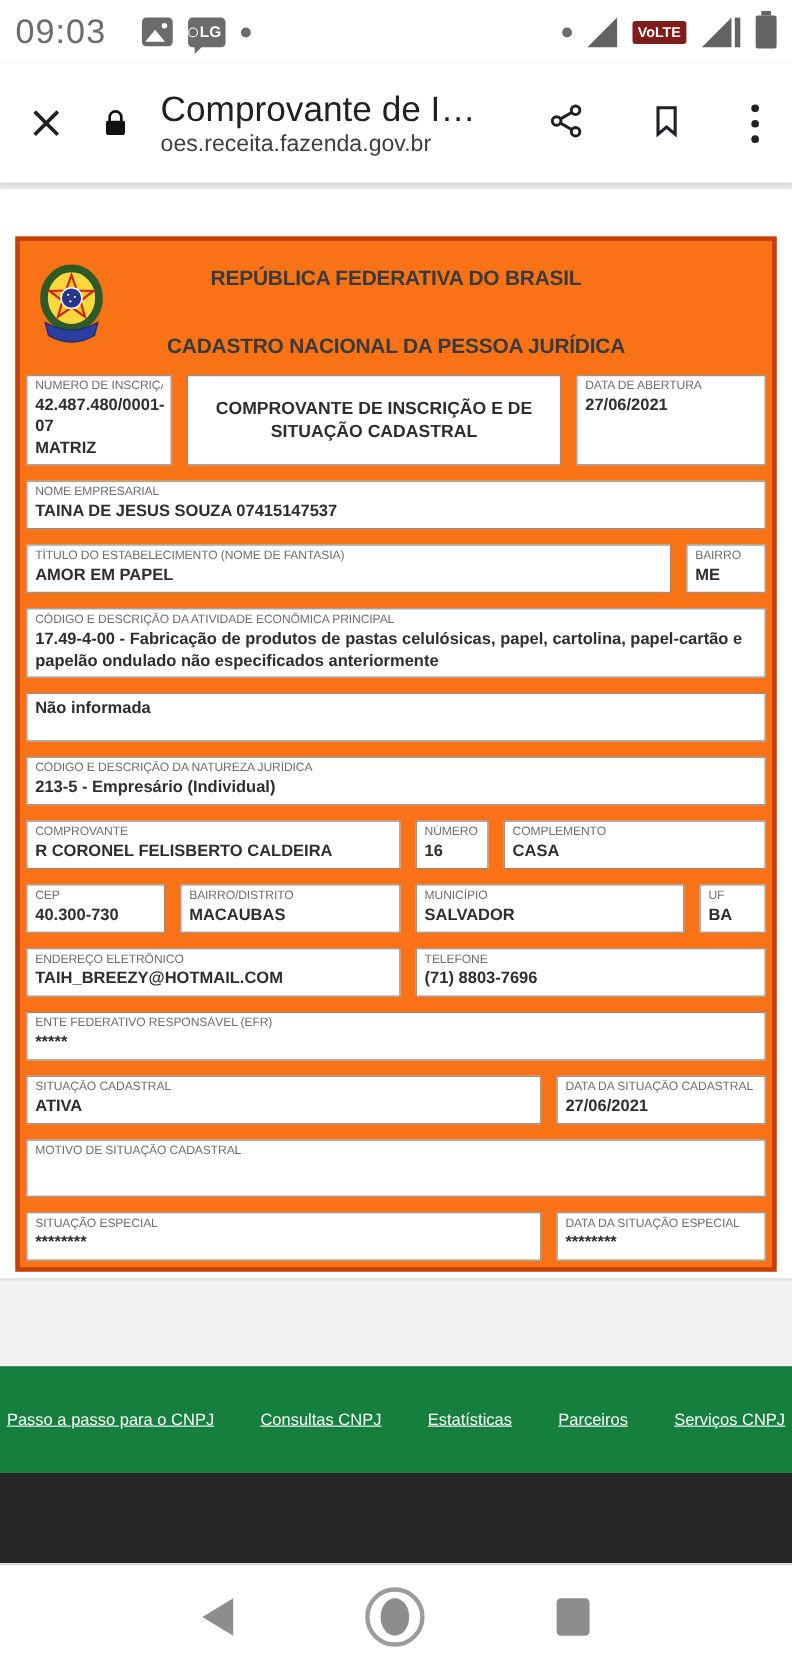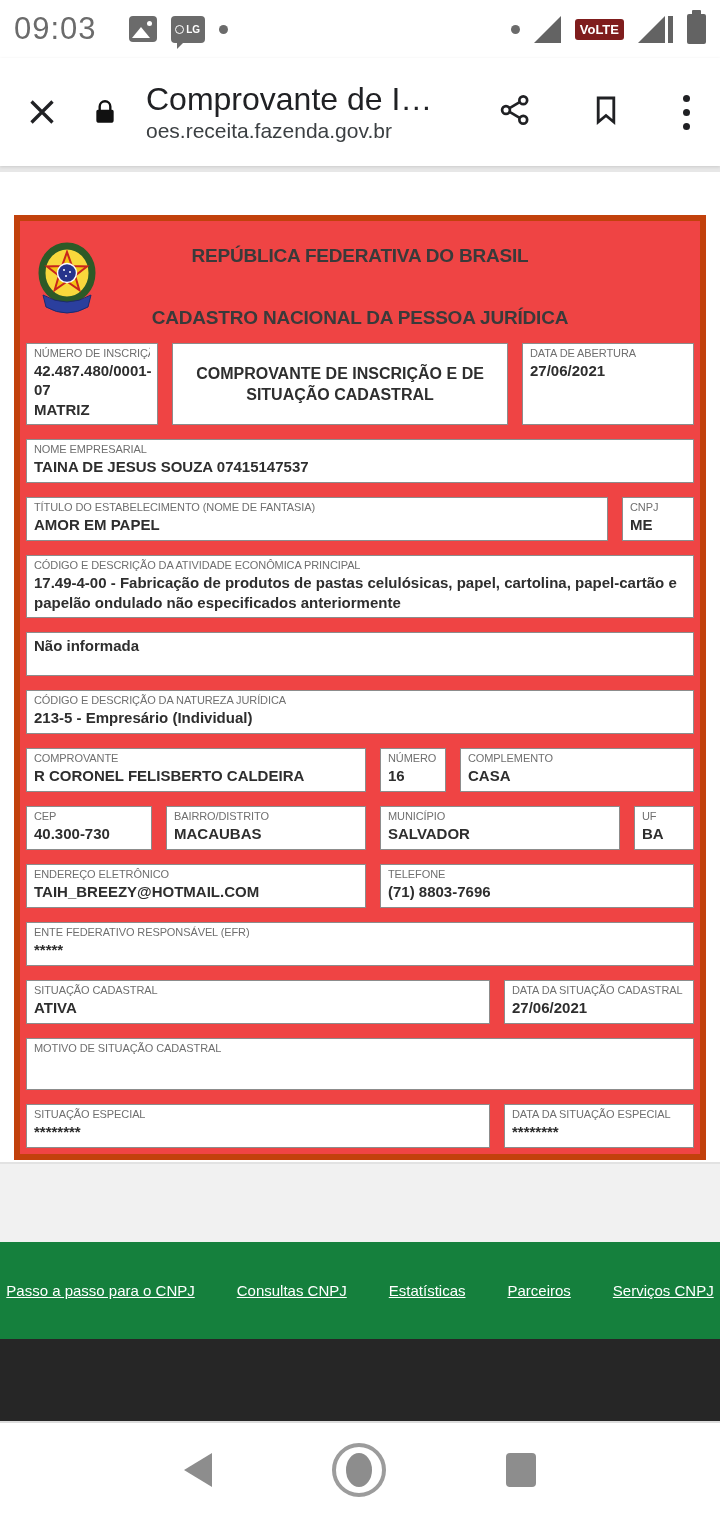--- a/index.html
+++ b/index.html
@@ -32,22 +32,22 @@
     width: 0; height: 0;
     border-left: 9px solid transparent; border-right: 9px solid transparent;
     border-bottom: 11px solid #fff;
   }
   .sb-photo::after {
     content: ""; position: absolute; right: 5px; top: 5px;
     width: 5px; height: 5px; border-radius: 50%; background: #fff;
   }
   .sb-lg {
     min-width: 34px; height: 27px; background: #6b6b6b; border-radius: 4px;
-    color: #fff; font-size: 10px; font-weight: bold;
-    display: flex; align-items: center; justify-content: center; gap: 2px;
+    color: #fff; font-size: 14px; font-weight: bold;
+    display: flex; align-items: center; justify-content: flex-start; gap: 2px;
     position: relative;
   }
   .sb-lg::after {
     content: ""; position: absolute; left: 6px; bottom: -6px;
     width: 0; height: 0;
     border-left: 7px solid #6b6b6b; border-bottom: 7px solid transparent;
   }
   .sb-lg .lg-circ { width: 9px; height: 9px; border: 1.5px solid #fff; border-radius: 50%; display: inline-block; }
   .sb-dot { width: 9px; height: 9px; border-radius: 50%; background: #6b6b6b; }
   .sb-signal {
@@ -84,22 +84,22 @@
   .tb-url { font-size: 21px; color: #3c4043; white-space: nowrap; line-height: 1.25; }
   .tb-actions { display: flex; align-items: center; gap: 56px; margin-left: 10px; padding-right: 6px; }
   .tb-overflow { display: flex; flex-direction: column; gap: 7px; padding: 4px; }
   .tb-overflow i { width: 7px; height: 7px; border-radius: 50%; background: #202124; }
   .hairline { height: 6px; background: #e7e7e7; }
 
   
   .page { height: 990px; padding: 43px 14px 0; background: #fff; overflow: hidden; }
 
   .doc {
-    border: 6px solid #c2410c;
-    background: #ef4444;
+    border: 4px solid #c2410c;
+    background: #f97316;
     padding: 6px;
     min-height: 695px;
   }
   .doc-header { position: relative; min-height: 102px; padding-top: 18px; }
   .doc-coat { position: absolute; left: 10px; top: 10px; }
   .doc-title1, .doc-title2 {
     text-align: center; font-weight: bold; color: #3a3a3a;
     font-size: 19px; letter-spacing: -0.2px;
   }
   .doc-title2 { margin-top: 40px; }
@@ -254,21 +254,21 @@
         <div class="val">TAINA DE JESUS SOUZA 07415147537</div>
       </div>
     </div>
 
     <div class="row">
       <div class="fbox grow">
         <div class="lbl">TÍTULO DO ESTABELECIMENTO (NOME DE FANTASIA)</div>
         <div class="val">AMOR EM PAPEL</div>
       </div>
       <div class="fbox" style="width:72px">
-        <div class="lbl">CNPJ</div>
+        <div class="lbl">BAIRRO</div>
         <div class="val">ME</div>
       </div>
     </div>
 
     <div class="row">
       <div class="fbox grow">
         <div class="lbl">CÓDIGO E DESCRIÇÃO DA ATIVIDADE ECONÔMICA PRINCIPAL</div>
         <div class="val">17.49-4-00 - Fabricação de produtos de pastas celulósicas, papel, cartolina, papel-cartão e papelão ondulado não especificados anteriormente</div>
       </div>
     </div>

